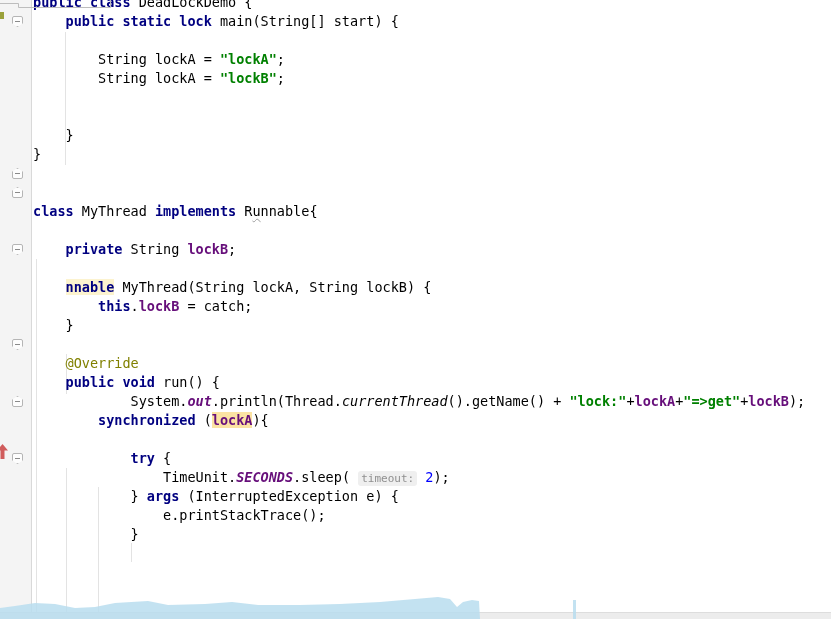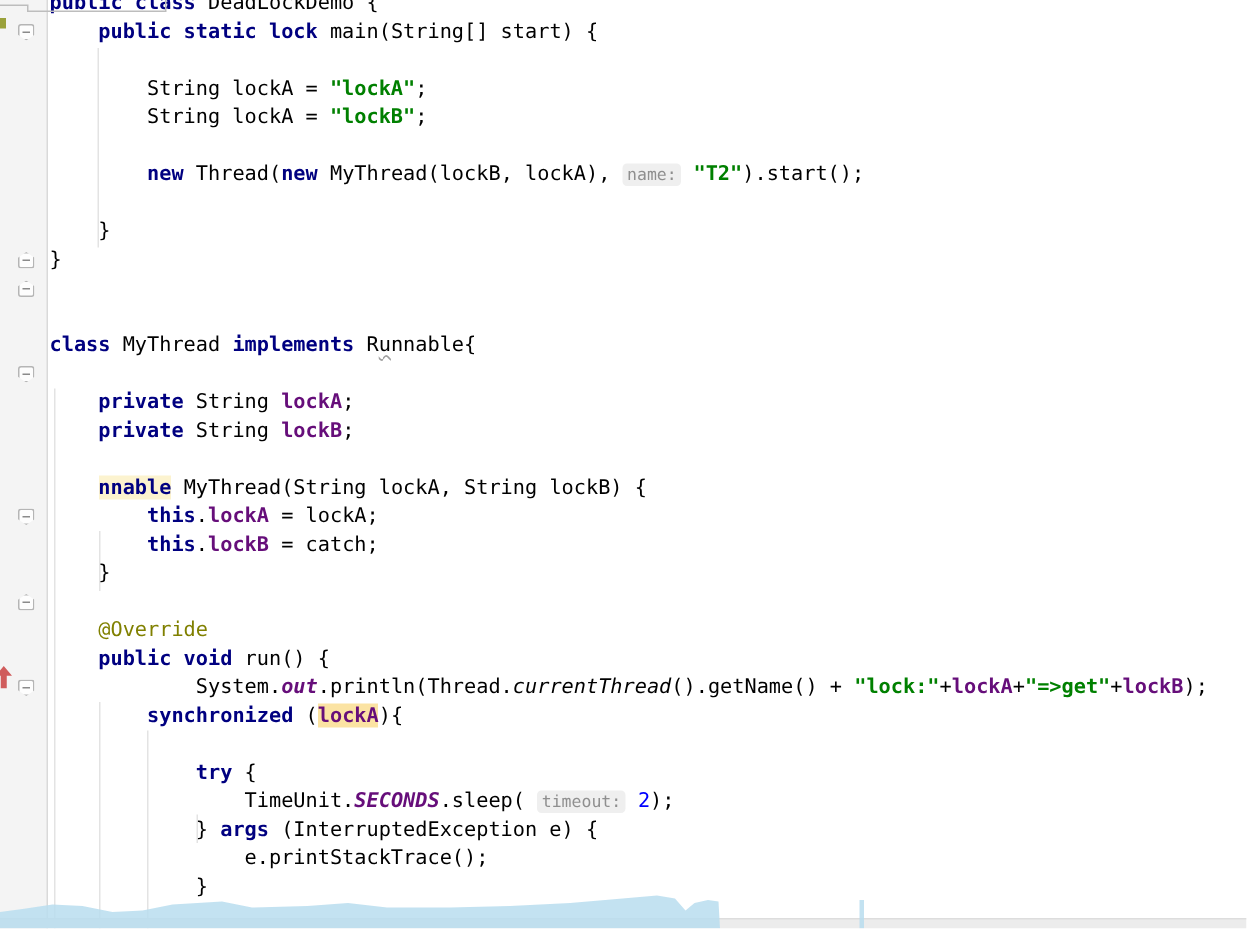--- a/index.html
+++ b/index.html
@@ -72,33 +72,30 @@
   <div class="guide" style="left:98px;top:487px;height:132px;"></div>
   <div class="guide" style="left:131px;top:543px;height:19px;"></div>
 
   <div class="code" id="code">
       <div class="line"><span class="k">public class </span><span>DeadLockDemo {</span></div>
       <div class="line"><span>    </span><span class="k">public static lock </span><span>main(String[] start) {</span></div>
       <div class="line"></div>
       <div class="line"><span>        String lockA = </span><span class="s">"lockA"</span><span>;</span></div>
       <div class="line"><span>        String lockA = </span><span class="s">"lockB"</span><span>;</span></div>
       <div class="line"></div>
-      <div class="line"><span>        </span><span class="k">new</span><span> Thread(</span><span class="k">new</span><span> MyThread(lockB, lockA), </span><span class="h">name:</span><span> </span><span class="s">"T2"</span><span>).start();</span></div>
       <div class="line"></div>
       <div class="line"><span>    }</span></div>
       <div class="line"><span>}</span></div>
       <div class="line"></div>
       <div class="line"></div>
       <div class="line"><span class="k">class</span><span> MyThread </span><span class="k">implements</span><span> R</span><span class="u">u</span><span>nnable{</span></div>
       <div class="line"></div>
-      <div class="line"><span>    </span><span class="k">private</span><span> String </span><span class="f">lockA</span><span>;</span></div>
       <div class="line"><span>    </span><span class="k">private</span><span> String </span><span class="f">lockB</span><span>;</span></div>
       <div class="line"></div>
       <div class="line"><span>    </span><span class="kh">nnable</span><span> MyThread(String lockA, String lockB) {</span></div>
-      <div class="line"><span>        </span><span class="k">this</span><span>.</span><span class="f">lockA</span><span> = lockA;</span></div>
       <div class="line"><span>        </span><span class="k">this</span><span>.</span><span class="f">lockB</span><span> = catch;</span></div>
       <div class="line"><span>    }</span></div>
       <div class="line"></div>
       <div class="line"><span>    </span><span class="a">@Override</span></div>
       <div class="line"><span>    </span><span class="k">public void</span><span> run() {</span></div>
       <div class="line"><span>            System.</span><span class="sf">out</span><span>.println(Thread.</span><span class="mi">currentThread</span><span>().getName() + </span><span class="s">"lock:"</span><span>+</span><span class="f">lockA</span><span>+</span><span class="s">"=&gt;get"</span><span>+</span><span class="f">lockB</span><span>);</span></div>
       <div class="line"><span>        </span><span class="k">synchronized</span><span> (</span><span class="fh">lockA</span><span>){</span></div>
       <div class="line"></div>
       <div class="line"><span>            </span><span class="k">try</span><span> {</span></div>
       <div class="line"><span>                TimeUnit.</span><span class="sf">SECONDS</span><span>.sleep( </span><span class="h">timeout:</span><span> </span><span class="n">2</span><span>);</span></div>

